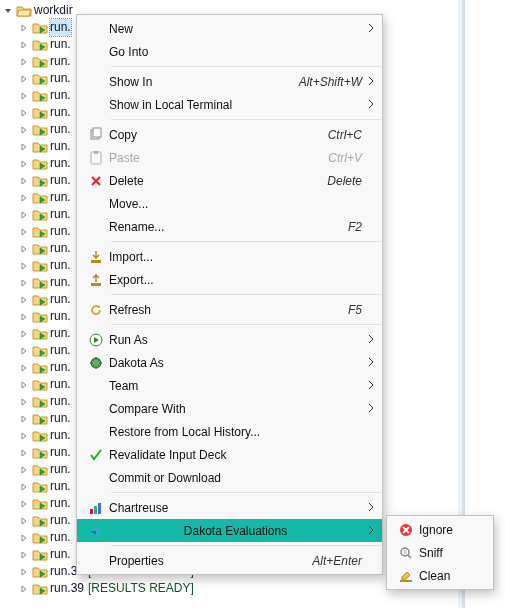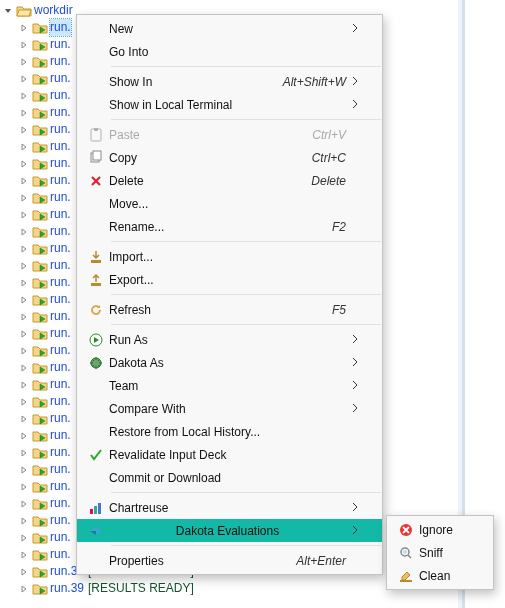--- a/index.html
+++ b/index.html
@@ -8,26 +8,26 @@
   .tree { position: absolute; left: 0; top: 0; width: 460px; height: 608px; padding-top: 2px; }
   .vr-out { position:absolute; left:458px; top:0; width:4px; height:608px; background:#eef3f7; }
   .vr-in  { position:absolute; left:462px; top:0; width:3px; height:608px; background:#d6e0eb; }
   .vr-out2{ position:absolute; left:465px; top:0; width:20px; height:608px; background:#fff; }
   .row { display:flex; align-items:center; height:17px; line-height:17px; padding-left:2px; white-space:nowrap; }
   .row.d0 { padding-left:2px; }
   .row.d1 { padding-left:18px; }
   .caret { width:12px; height:12px; display:flex; align-items:center; justify-content:center; color:#555; font-size:10px; }
   .caret svg { width:8px; height:8px; }
   .folder { width:16px; height:14px; margin:0 2px 0 2px; display:flex; align-items:center; justify-content:center; }
-  .row .lbl { color:#1d4ed8; }
+  .row .lbl { color:#0f172a; }
   .row .lbl.sel { background:#cce8ff; outline:1px dotted #4aa3ff; }
   .row .rr { color:#14532d; margin-left:4px; }
   .menu { position:absolute; left:76px; top:14px; width:307px; background:#f8f8f8; border:1px solid #c3c3c3; box-shadow:2px 4px 10px rgba(0,0,0,.25); padding:2px 0; }
   .submenu { position:absolute; left:386px; top:515px; width:108px; background:#f8f8f8; border:1px solid #c3c3c3; box-shadow:2px 4px 10px rgba(0,0,0,.25); padding:2px 0; z-index:5; }
-  .mi { display:flex; align-items:center; height:23px; padding:0 24px 0 6px; }
+  .mi { display:flex; align-items:center; height:23px; padding:0 8px 0 6px; }
   .mi .ic { width:26px; display:flex; align-items:center; justify-content:center; }
   .mi .tx { flex:1; color:#111; }
   .mi .hk { color:#333; font-size:12px; margin-left:8px;font-style:italic; }
   .mi .ar { width:12px; text-align:right; color:#333; }
   .mi.dis .tx, .mi.dis .hk { color:#a9a9a9; }
   .mi.hi { background:#14b8a6;text-align:center; }
   .sep { height:1px; background:#e0e0e0; margin:3px 1px 3px 34px; }
   
   .svg16 { width:16px; height:16px; }
 </style>
@@ -559,40 +559,40 @@
           </svg></span>
       </div>
       <div class="mi">
         <span class="ic"></span>
         <span class="tx">Show in Local Terminal</span>
         <span class="ar"><svg width="6" height="10" viewBox="0 0 6 10">
             <path d="M1 1l4 4-4 4" fill="none" stroke="#333"></path>
           </svg></span>
       </div>
       <div class="sep"></div>
+      <div class="mi">
+        <span class="ic">
+          <svg class="svg16" viewBox="0 0 16 16">
+            <rect x="3" y="3" width="8" height="9" fill="none" stroke="#8a8a8a"></rect>
+            <rect x="5" y="1" width="8" height="9" fill="#fff" stroke="#8a8a8a"></rect>
+          </svg>
+        </span>
+        <span class="tx">Copy</span>
+        <span class="hk">Ctrl+C</span>
+        <span class="ar"></span>
+      </div>
       <div class="mi dis">
         <span class="ic">
           <svg class="svg16" viewBox="0 0 16 16">
             <rect x="3" y="2" width="10" height="12" rx="1" fill="none" stroke="#b0b0b0"></rect>
             <rect x="6" y="1" width="4" height="3" fill="#b0b0b0"></rect>
           </svg>
         </span>
         <span class="tx">Paste</span>
         <span class="hk">Ctrl+V</span>
-        <span class="ar"></span>
-      </div>
-      <div class="mi">
-        <span class="ic">
-          <svg class="svg16" viewBox="0 0 16 16">
-            <rect x="3" y="3" width="8" height="9" fill="none" stroke="#8a8a8a"></rect>
-            <rect x="5" y="1" width="8" height="9" fill="#fff" stroke="#8a8a8a"></rect>
-          </svg>
-        </span>
-        <span class="tx">Copy</span>
-        <span class="hk">Ctrl+C</span>
         <span class="ar"></span>
       </div>
       <div class="mi">
         <span class="ic">
           <svg class="svg16" viewBox="0 0 16 16">
             <path d="M4 4 L12 12 M12 4 L4 12" stroke="#d23" stroke-width="2.2"></path>
           </svg>
         </span>
         <span class="tx">Delete</span>
         <span class="hk">Delete</span>

